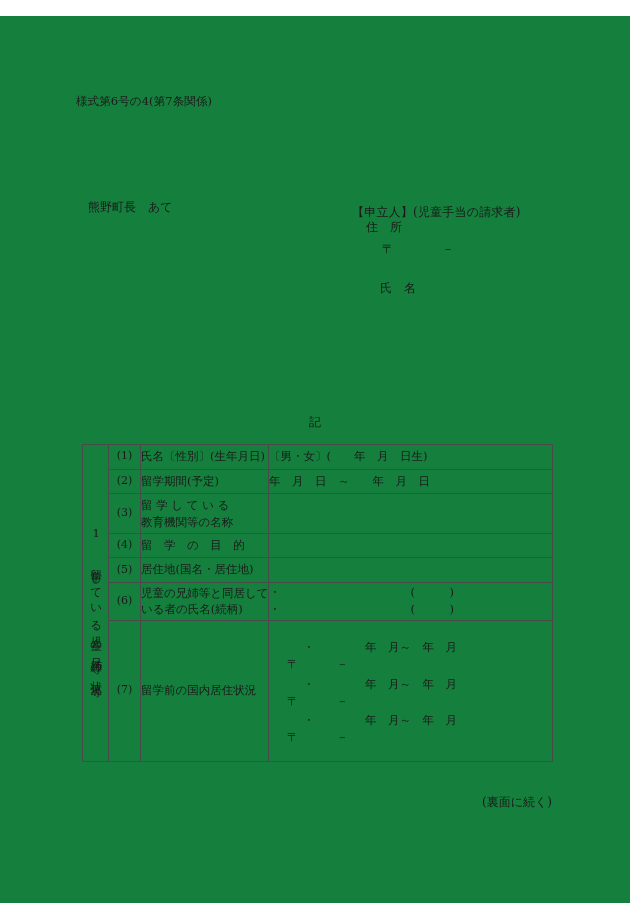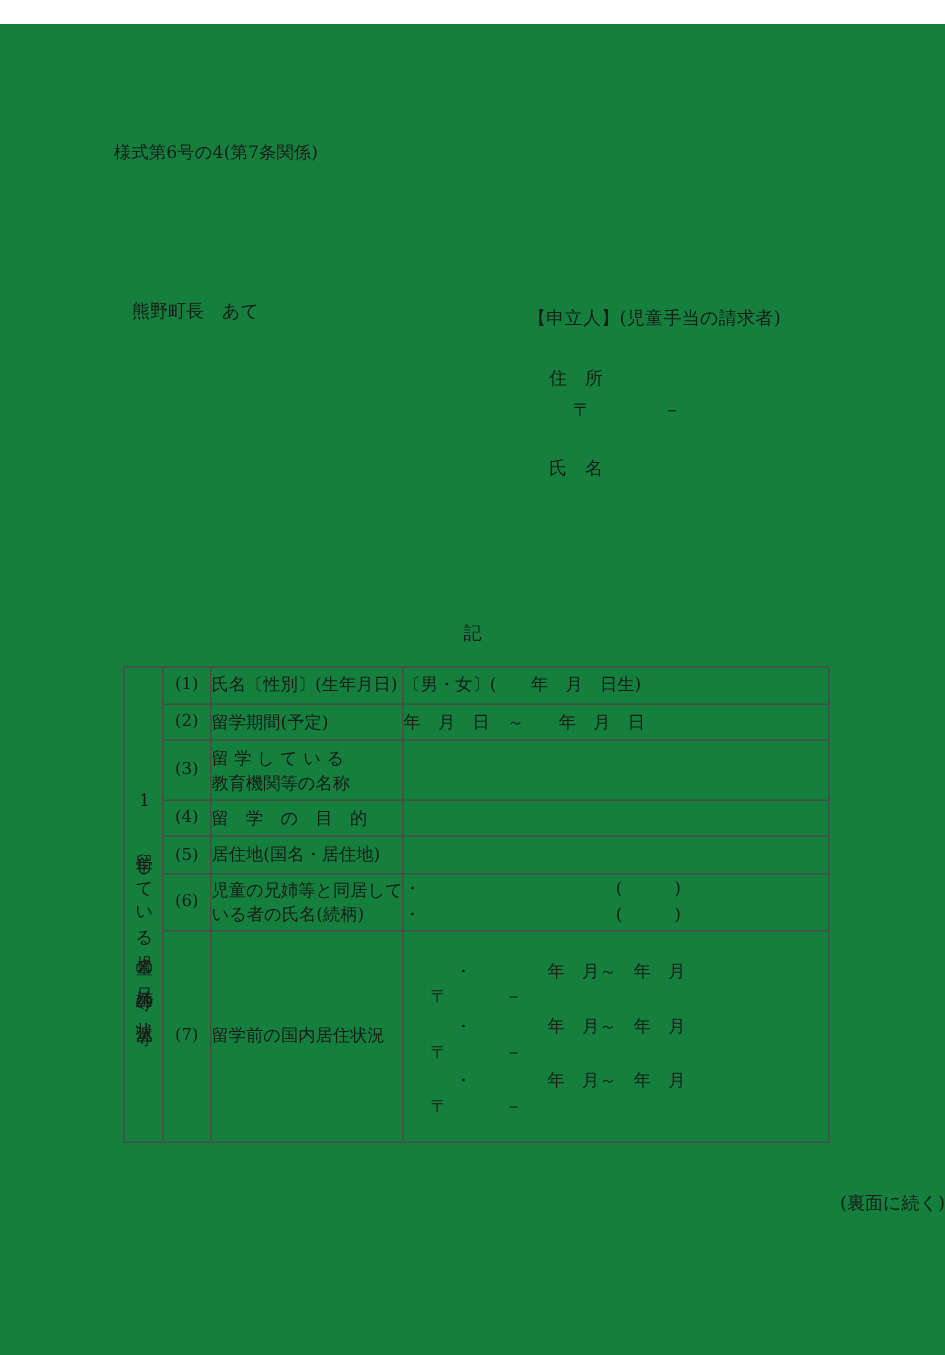--- a/index.html
+++ b/index.html
@@ -59,32 +59,33 @@
     left: 352px;
     top: 190px;
     font-size: 12px;
     line-height: 1.0;
   }
   .applicant .ap-title {
     white-space: nowrap;
     letter-spacing: 0.2px;
   }
   .applicant .ap-addr {
-    margin-top: 28px;
+    margin-top: 4px;
     margin-left: 14px;
     white-space: nowrap;
+    font-family: Liberation Mono, monospace;
   }
   .applicant .ap-zip {
     margin-top: 9px;
     margin-left: 30px;
     white-space: nowrap;
   }
   .applicant .ap-name {
     margin-top: 27px;
-    margin-left: 14px;
+    margin-left: 28px;
     white-space: nowrap;
   }
 
   
   .body-text {
     position: absolute;
     left: 76px;
     top: 303px;
     width: 479px;
     font-size: 12px;
@@ -186,20 +187,21 @@
   }
   .r7-zip .z-gap { display: inline-block; width: 38px; }
 
   
   .footer-note {
     position: absolute;
     left: 0;
     top: 778px;
     width: 630px;
     text-align: right;
+    padding-right: 78px;
     box-sizing: border-box;
     font-size: 12px;
   }
 </style>
 </head>
 <body>
 
 <div class="page">
 
   <div class="form-no">様式第6号の4(第7条関係)</div>

